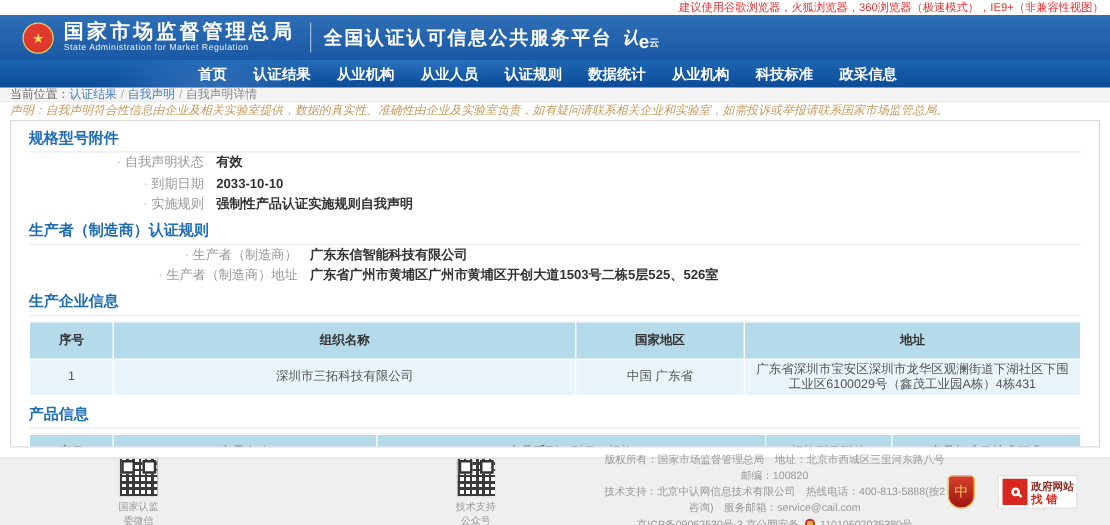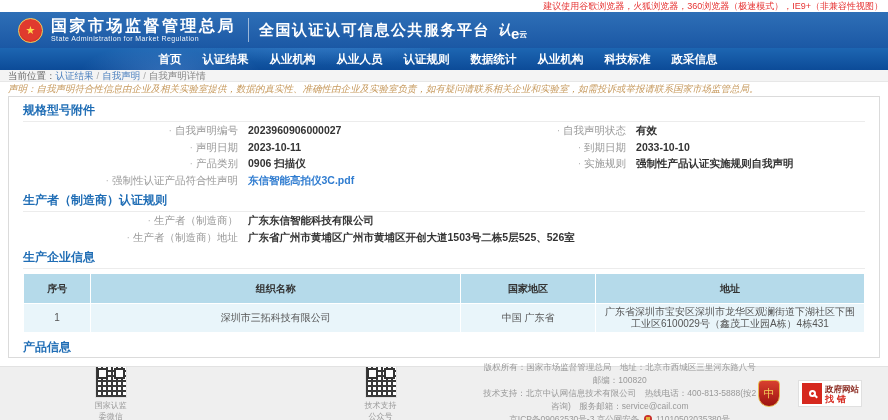--- a/index.html
+++ b/index.html
@@ -147,38 +147,20 @@
 </div>
 
 <div class="statement">声明：自我声明符合性信息由企业及相关实验室提供，数据的真实性、准确性由企业及实验室负责，如有疑问请联系相关企业和实验室，如需投诉或举报请联系国家市场监管总局。</div>
 
 <div class="card">
 
   <div class="sec-title">规格型号附件</div>
   <div class="two-col">
     <div>
       <div class="frow">
-        <span class="flabel">自我声明编号</span>
-        <span class="fvalue">2023960906000027</span>
-      </div>
-      <div class="frow">
-        <span class="flabel">声明日期</span>
-        <span class="fvalue">2023-10-11</span>
-      </div>
-      <div class="frow">
-        <span class="flabel">产品类别</span>
-        <span class="fvalue">0906 扫描仪</span>
-      </div>
-      <div class="frow">
-        <span class="flabel">强制性认证产品符合性声明</span>
-        <a class="fvalue link">东信智能高拍仪3C.pdf</a>
-      </div>
-    </div>
-    <div>
-      <div class="frow">
         <span class="flabel narrow">自我声明状态</span>
         <span class="fvalue">有效</span>
       </div>
       <div class="frow">
         <span class="flabel narrow">到期日期</span>
         <span class="fvalue">2033-10-10</span>
       </div>
       <div class="frow">
         <span class="flabel narrow">实施规则</span>
         <span class="fvalue">强制性产品认证实施规则自我声明</span>

